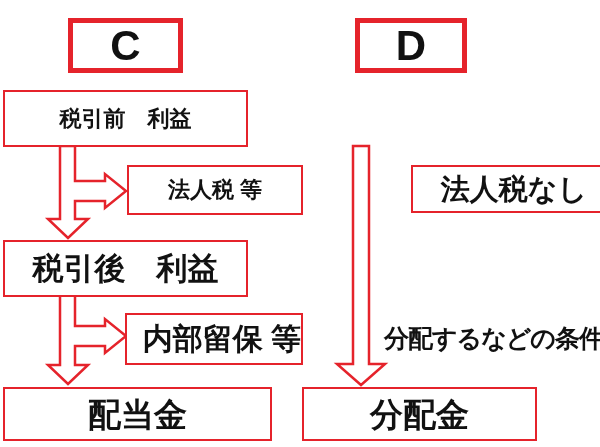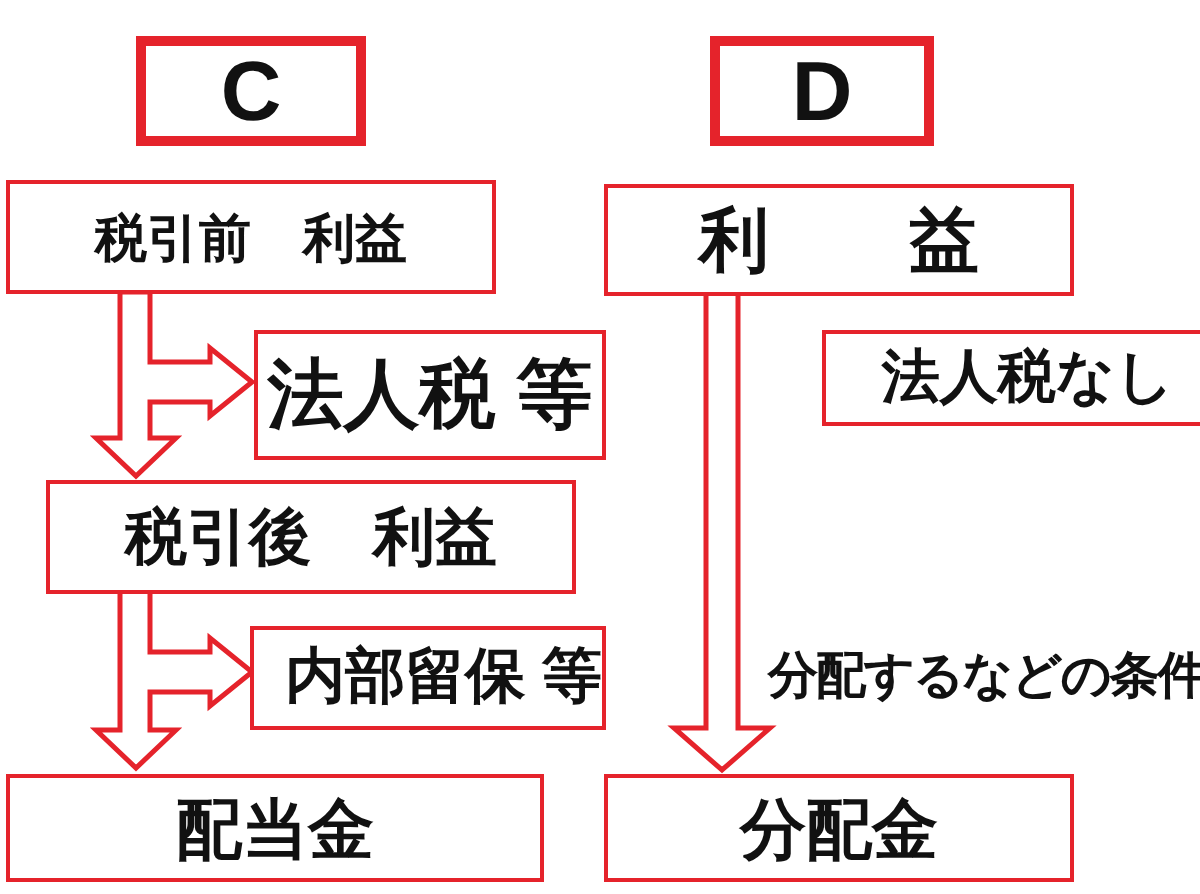--- a/index.html
+++ b/index.html
@@ -37,23 +37,23 @@
     line-height: 1;
     white-space: pre;
   }
   .hdr {
     border-width: 5px;
     font-size: 42px;
   }
   .c-hdr   { left: 68px;  top: 18px;  width: 115px; height: 55px; }
   .d-hdr   { left: 355px; top: 18px;  width: 112px; height: 55px; }
 
-  .pretax  { left: 3px;   top: 90px;  width: 245px; height: 57px; font-size: 26px; }
-  .corptax { left: 127px; top: 165px; width: 176px; height: 65px; font-size: 38px; }
-  .posttax { left: 3px;   top: 240px; width: 265px; height: 57px; font-size: 31px; margin-left: 20px; }
+  .pretax  { left: 3px;   top: 90px;  width: 245px; height: 57px; font-size: 22px; }
+  .corptax { left: 127px; top: 165px; width: 176px; height: 50px; font-size: 22px; }
+  .posttax { left: 3px;   top: 240px; width: 245px; height: 57px; font-size: 31px; }
   .retain  { left: 125px; top: 313px; width: 178px; height: 52px; font-size: 30px; justify-content: flex-end; }
   .divid   { left: 3px;   top: 387px; width: 269px; height: 54px; font-size: 33px; }
 
   .profit  { left: 302px; top: 92px;  width: 235px; height: 56px; font-size: 35px; }
   .notax   { left: 387px; top: 165px; width: 206px; height: 48px; font-size: 29px; margin-left: 24px; }
   .distrib { left: 302px; top: 387px; width: 235px; height: 54px; font-size: 33px; align-items: center; }
 
   .note {
     position: absolute;
     left: 384px;
@@ -111,23 +111,20 @@
   </div>
 
   <div class="box divid">
     <span>配当金</span>
   </div>
 
   <div class="box hdr d-hdr">
     <span>D</span>
   </div>
 
-  <div class="box profit">
-    <span>利　　益</span>
-  </div>
 
   <div class="box notax">
     <span>法人税なし</span>
   </div>
 
   <div class="note">
     <div>分配するなどの条件</div>
     
   </div>
 

